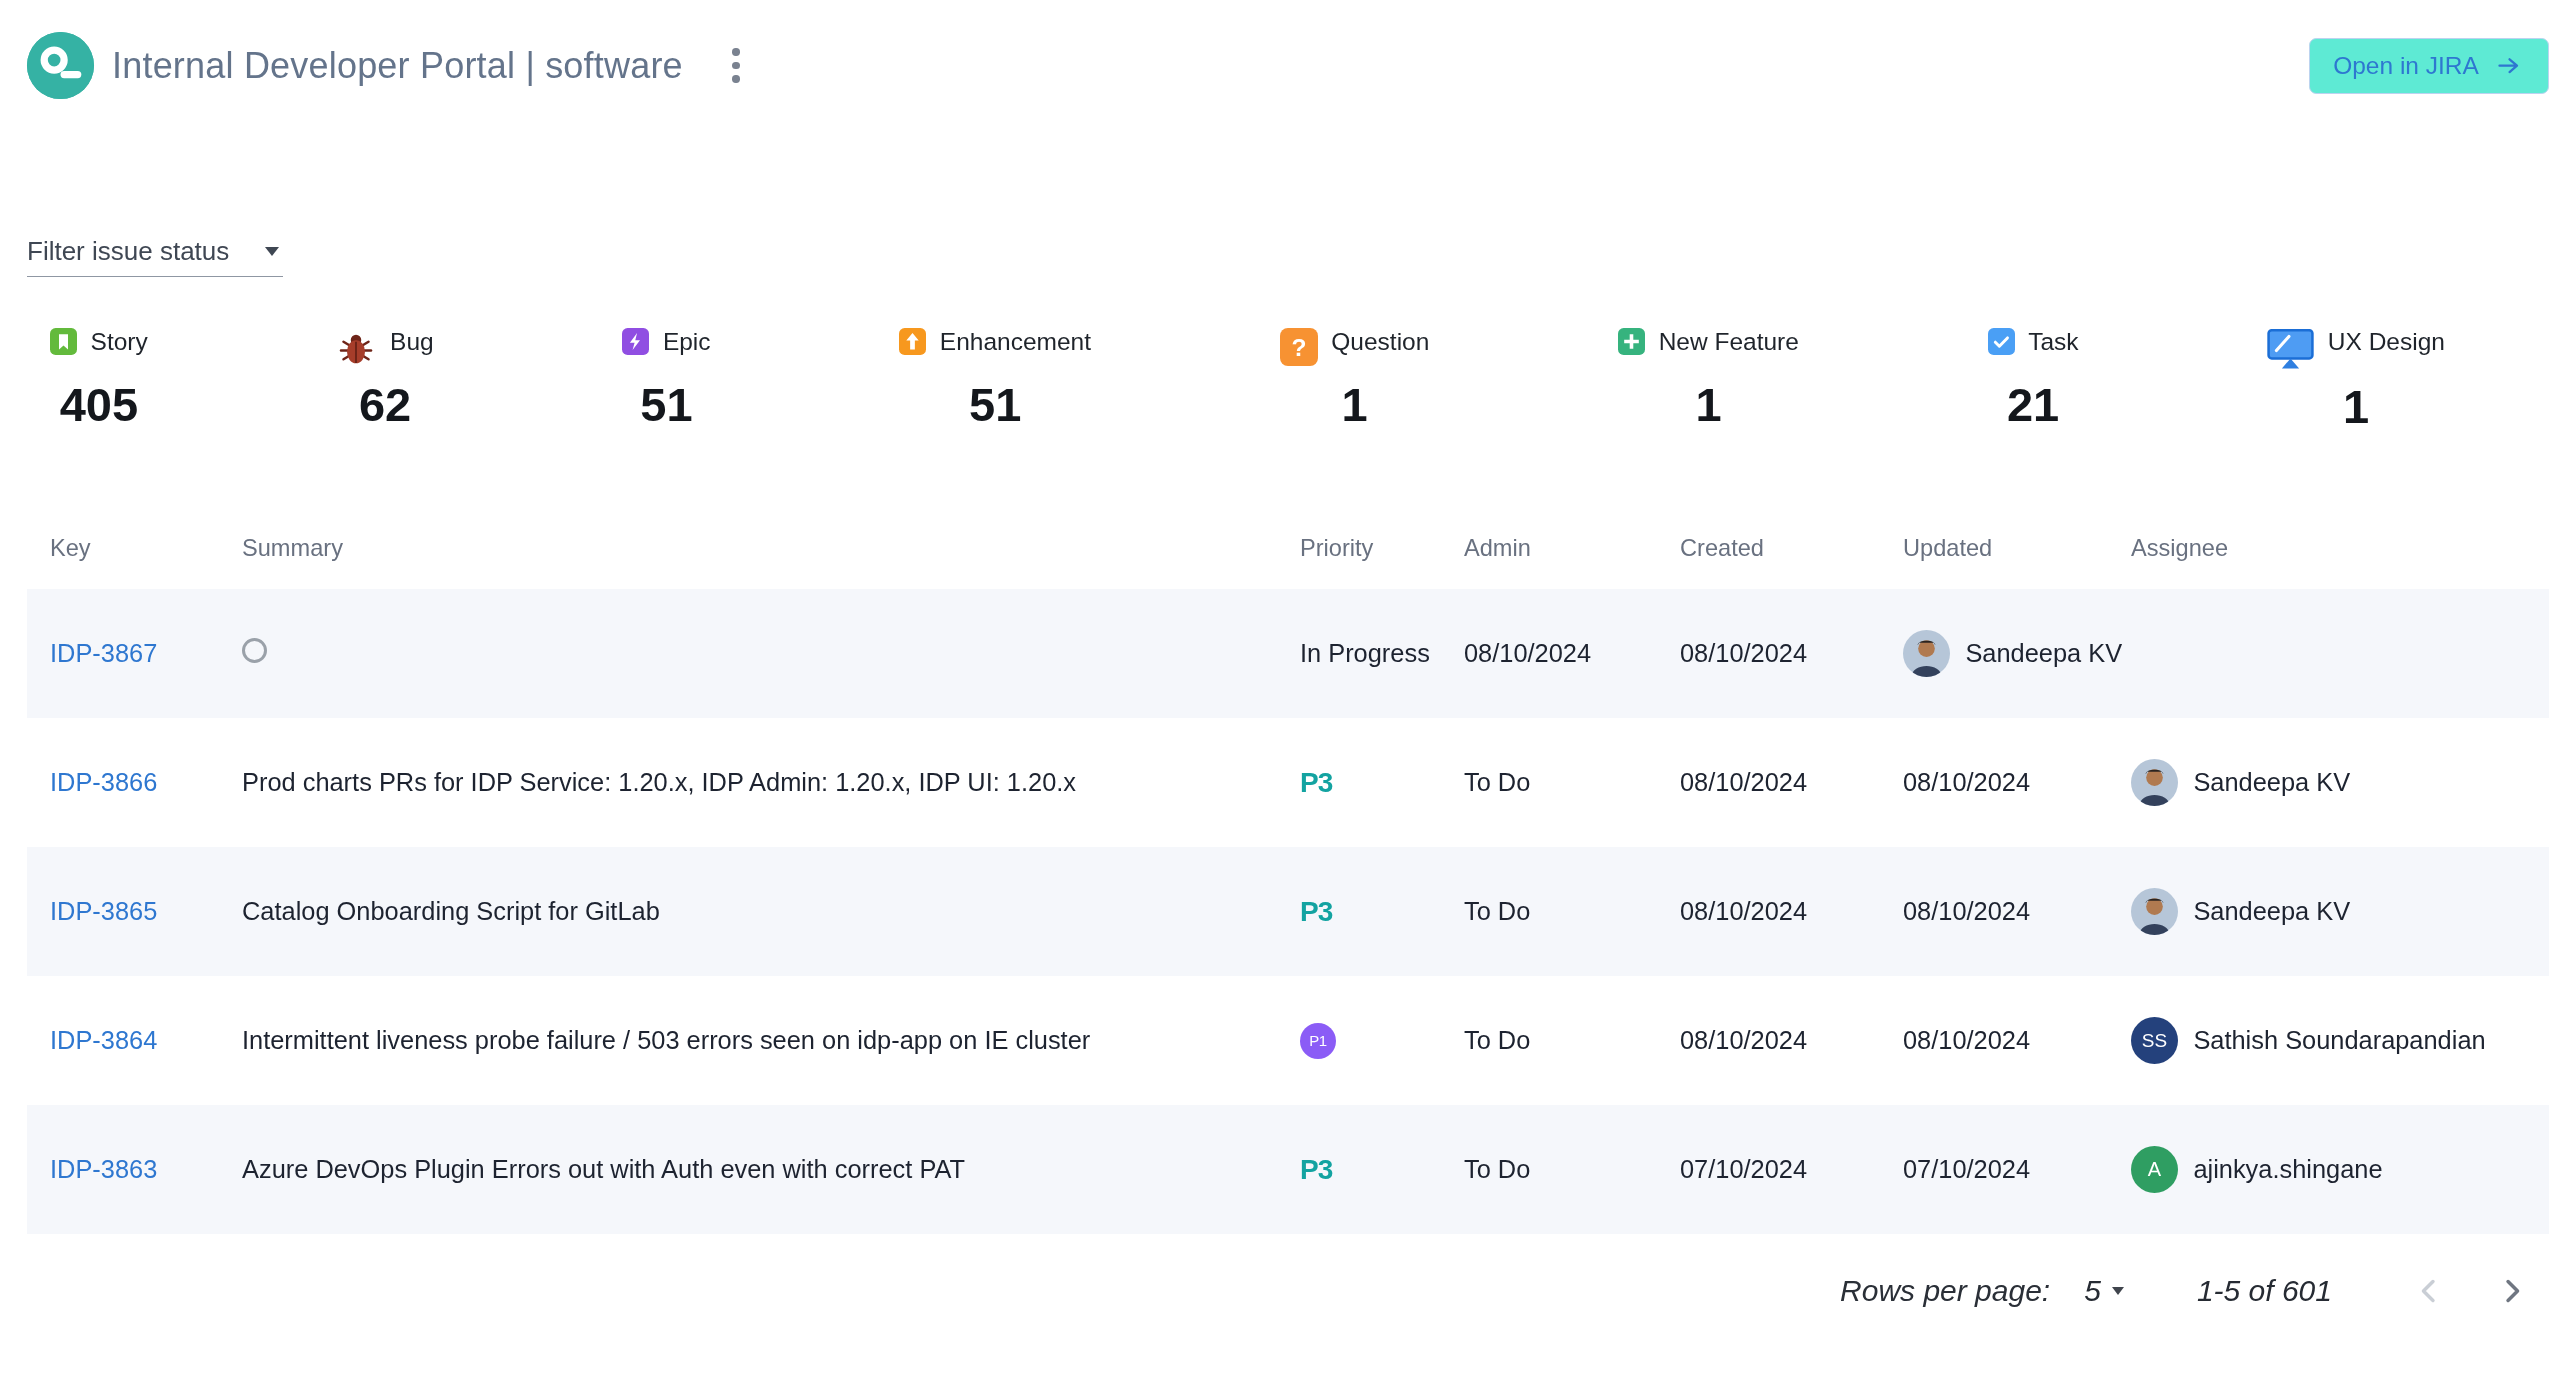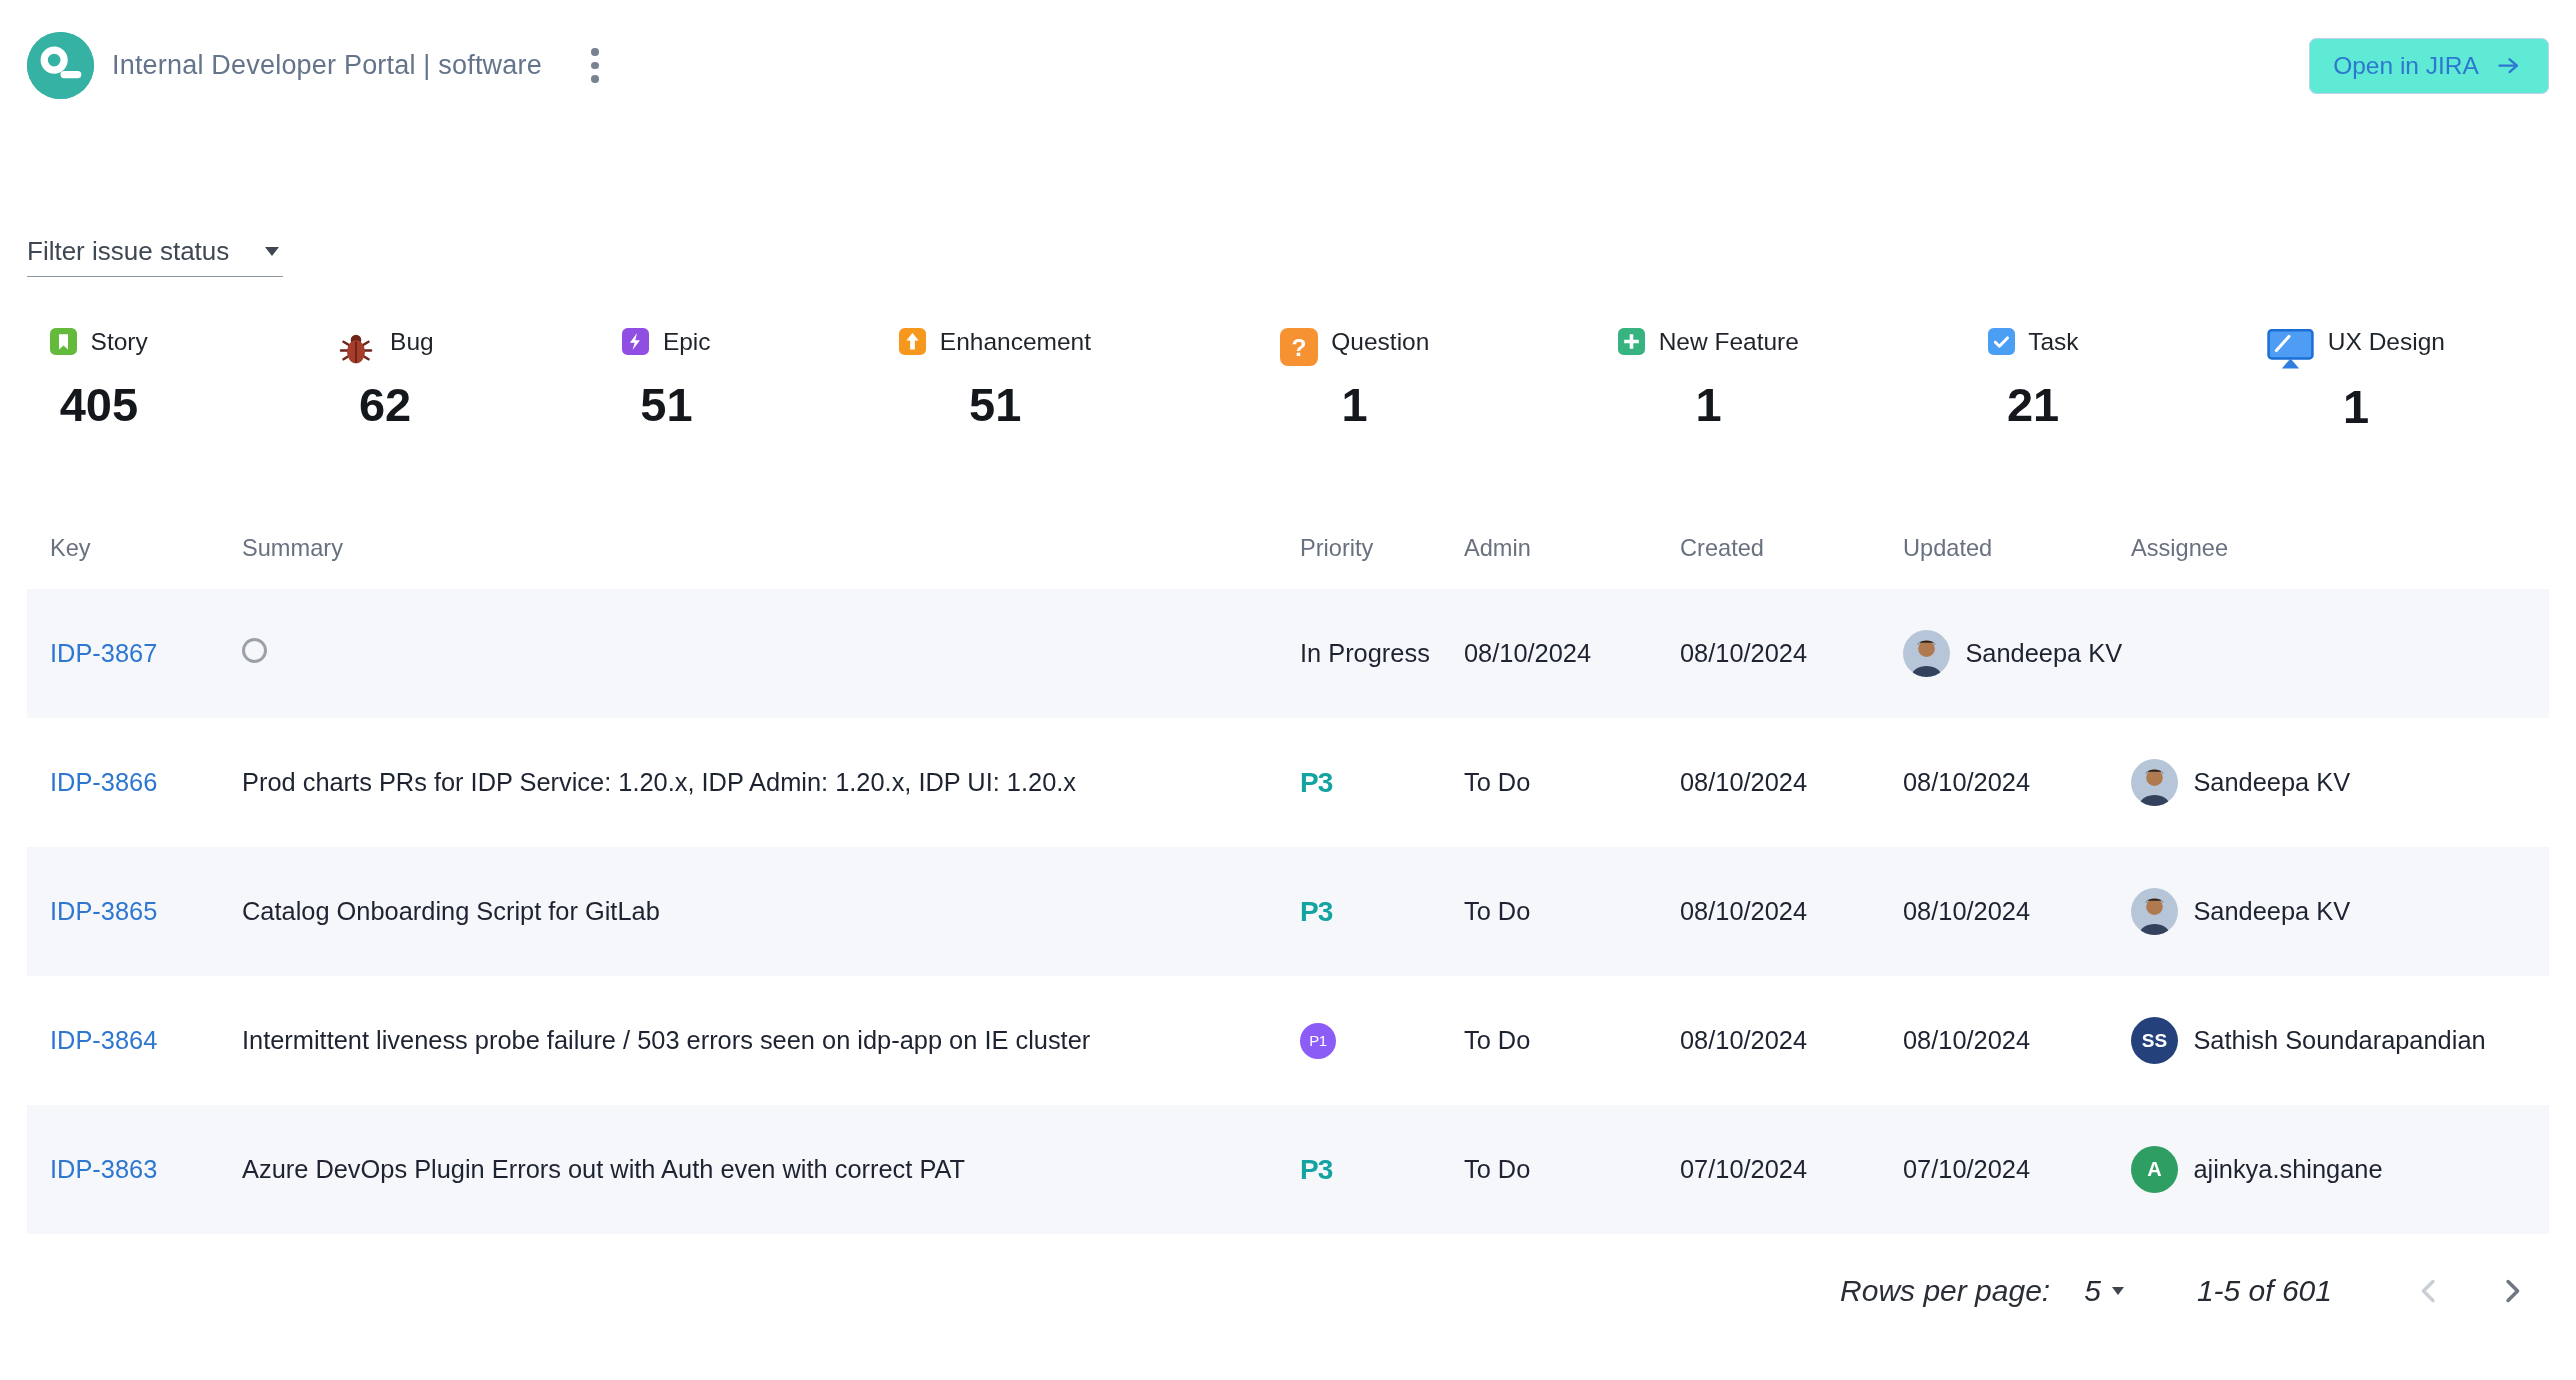--- a/index.html
+++ b/index.html
@@ -18,21 +18,21 @@
     font-size: 27px; font-weight: 700; color: #15181d;
     margin: 3.6px 0 0 0; line-height: 34px;
   }
   .project-row { display: flex; align-items: center; margin-top: 20px; height: 69px; }
   .project-avatar {
     width: 67px; height: 67px; border-radius: 50%;
     background: #35b2a4; flex: 0 0 auto;
     display: flex; align-items: center; justify-content: center;
     margin-right: 18px;
   }
-  .project-name { font-size: 27px; color: #64748b; letter-spacing: 0.2px; }
+  .project-name { font-size: 36px; color: #64748b; letter-spacing: 0.2px; }
   .kebab { margin-left: 44px; display: flex; flex-direction: column; gap: 6.3px; padding: 5.4px; cursor: pointer; }
   .kebab i { width: 7.3px; height: 7.3px; border-radius: 50%; background: #7a8290; display: block; }
   .spacer { flex: 1; }
   .open-btn {
     display: inline-flex; align-items: center; gap: 14.5px;
     height: 56px; padding: 0 23.6px;
     border: 1.8px solid #bcd3f0; border-radius: 7.3px;
     color: #2e77d0; font-size: 24.5px; font-weight: 500;
     background: #5eead4; cursor: pointer; white-space: nowrap;
   }
@@ -84,21 +84,21 @@
     display: inline-flex; align-items: center; justify-content: center;
     width: 36px; height: 36px; border-radius: 50%;
     background: #8b5cf6; color: #ffffff;
     font-size: 15px; font-weight: 400; letter-spacing: -0.5px;
   }
   .assignee { display: flex; align-items: center; gap: 15.4px; }
   .avatar {
     width: 47px; height: 47px; border-radius: 50%;
     overflow: hidden; flex: 0 0 auto;
     display: flex; align-items: center; justify-content: center;
-    color: #fff; font-weight: 700; text-align: right;
+    color: #fff; font-weight: 400; text-align: right;
   }
   .avatar--navy { background: #24417c; font-size: 19px; }
   .avatar--green { background: #2f9e62; font-size: 20px; }
 
   
   .footer {
     display: flex; align-items: center; justify-content: flex-end;
     margin-top: 38px; padding-right: 18px;
     font-size: 30px; color: #262b33; font-style: italic;
   }

